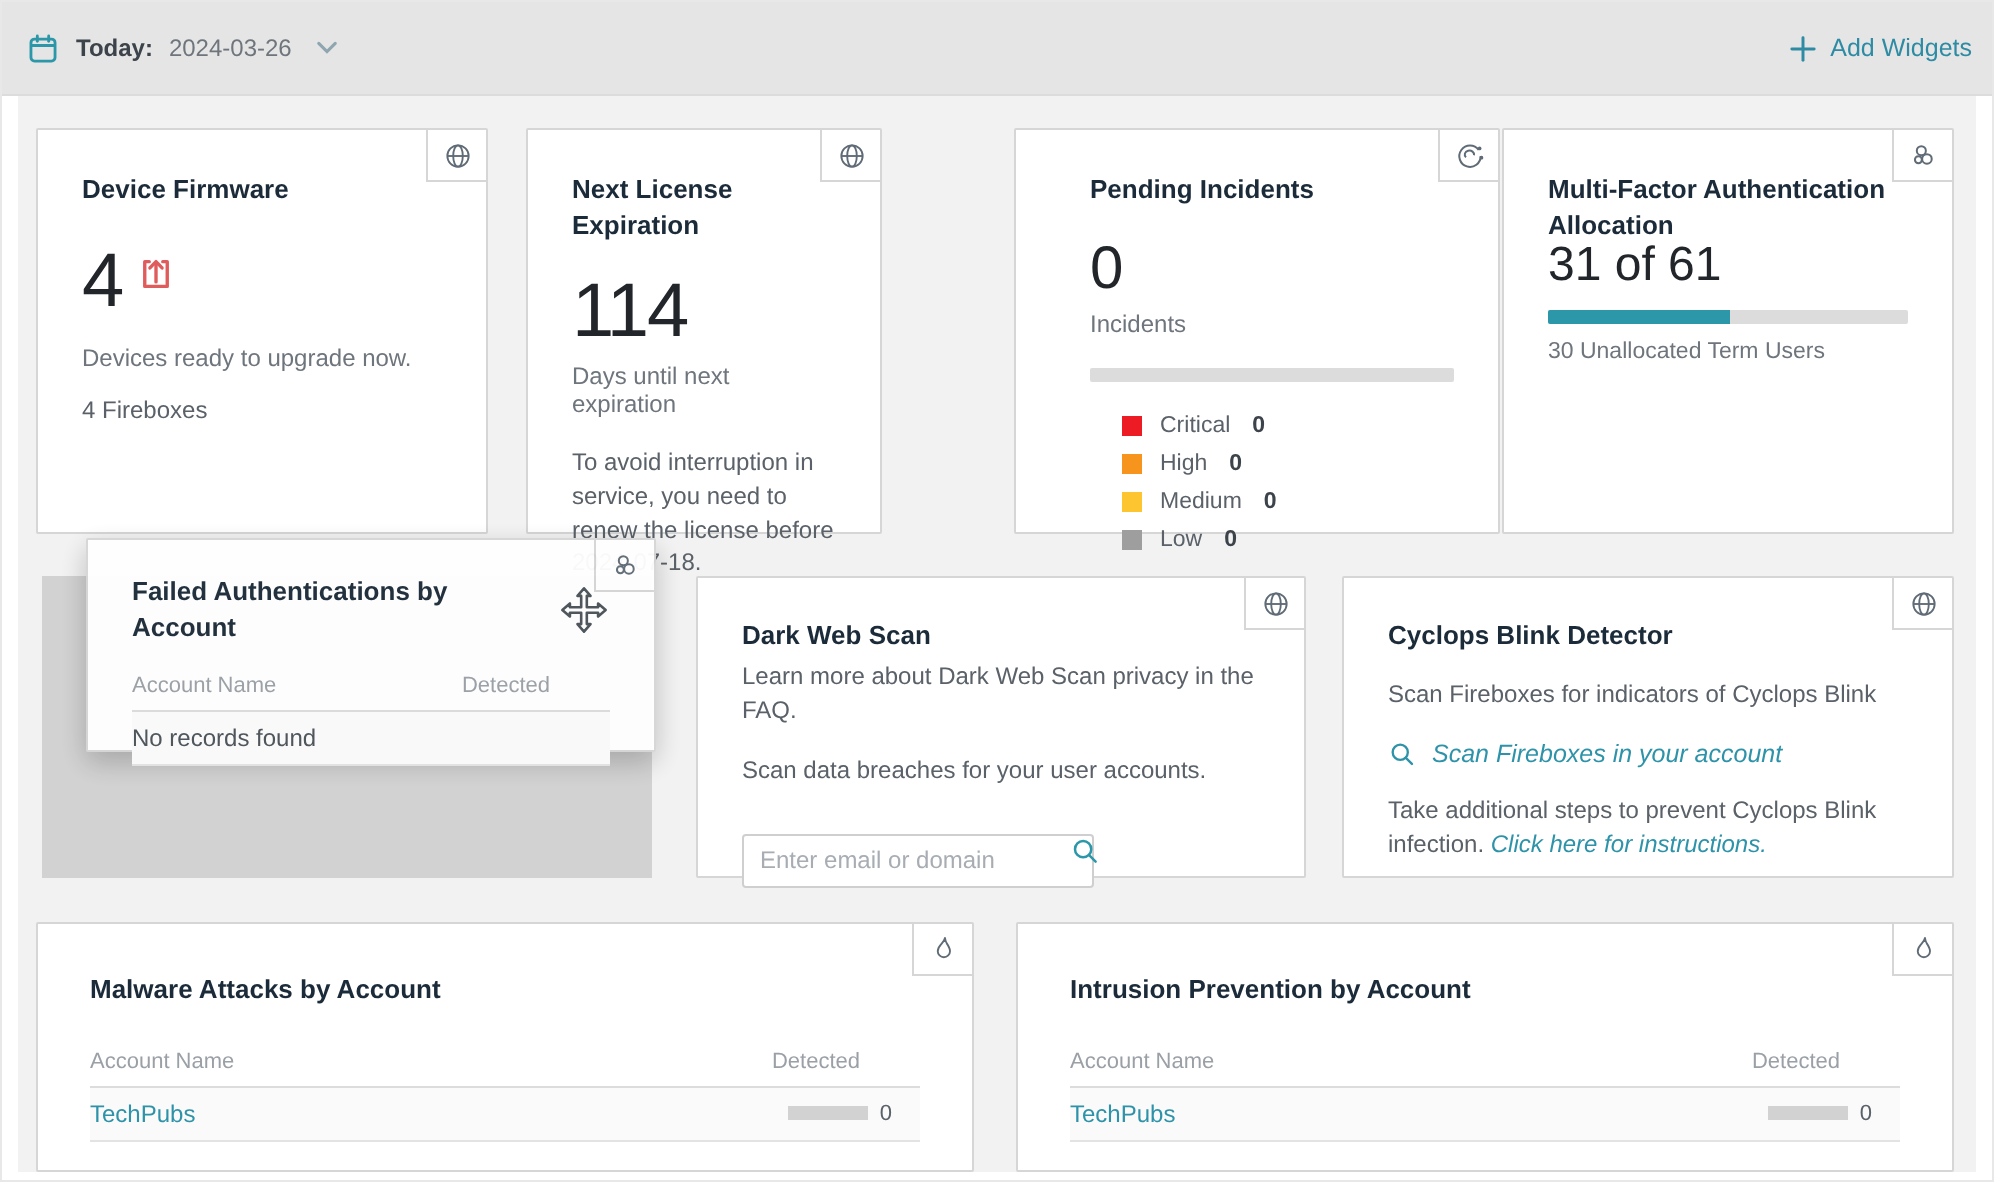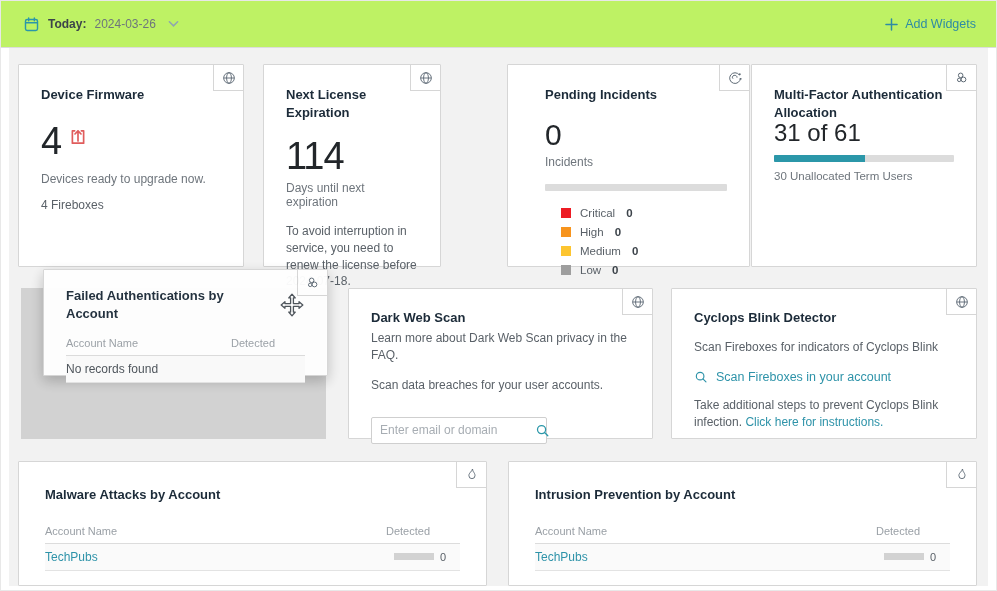--- a/index.html
+++ b/index.html
@@ -1,21 +1,21 @@
 <!DOCTYPE html>
 <html><head>
 <meta charset="utf-8">
 <style>
   * { margin:0; padding:0; box-sizing:border-box; }
   html,body { background:#fff; }
   body { font-family:"Liberation Sans","DejaVu Sans",sans-serif; color:#4a5158; }
   .canvas { position:relative; width:997px; height:591px; background:#fff; overflow:hidden; border:1px solid #e8e8e8; }
 
   
-  .topbar { position:absolute; top:0; left:0; width:997px; height:47px; background:#bef264; border-bottom:1px solid #dcdcdc; display:flex; align-items:center; justify-content:space-between; padding:0 22px; }
+  .topbar { position:absolute; top:0; left:0; width:997px; height:47px; background:#e5e5e5; border-bottom:1px solid #dcdcdc; display:flex; align-items:center; justify-content:space-between; padding:0 12px; }
   .date-picker { display:flex; align-items:center; gap:8px; cursor:pointer; }
   .date-label { font-size:12px; font-weight:700; color:#3c434a; }
   .date-value { font-size:12px; color:#6e757c; }
   .add-widgets { display:flex; align-items:center; gap:7px; color:#2e8ba4; font-size:12.5px; cursor:pointer; }
 
   
   .content-bg { position:absolute; left:8px; right:8px; top:47px; height:538px; background:#f2f2f2; }
 
   .card { position:absolute; background:#fff; border:1px solid #d6d6d6; border-radius:1px; }
   .corner-tab { position:absolute; top:0; right:0; width:30px; height:26px; background:#fff; border-left:1px solid #d6d6d6; border-bottom:1px solid #d6d6d6; display:flex; align-items:center; justify-content:center; }
@@ -44,25 +44,25 @@
   .detect-cell { display:flex; align-items:center; gap:6px; padding-right:14px; }
   .detect-bar { width:40px; height:7px; background:#d2d2d2; }
   .detect-val { font-size:11px; color:#5a6168; }
   .mt-header .col-detected { padding-right:30px; }
 
   
   .placeholder-zone { position:absolute; left:20px; top:287px; width:305px; height:151px; background:#d2d2d2; }
   .dragged { left:42px; top:268px; width:285px; height:107px; box-shadow:0 5px 14px rgba(0,0,0,.22); opacity:.96; z-index:5; }
   .drag-title-row { display:flex; align-items:center; gap:18px; padding:17px 22px 0 22px; }
 
-  .search-box { margin-top:22px; width:176px; height:27px; border:1px solid #cfcfcf; border-radius:2px; display:flex; align-items:center; padding:0 8px; background:#fff; }
+  .search-box { margin-top:22px; width:176px; height:27px; border:1px solid #cfcfcf; border-radius:2px; display:flex; padding:0 8px; background:#fff; }
   .search-box input { border:none; outline:none; flex:1; font-size:12px; color:#4a5158; font-family:inherit; background:transparent; }
   .search-box input::placeholder { color:#a7adb3; }
 
-  .link { color:#2e93a9; cursor:pointer; }
+  .link { color:#2e93a9; cursor:pointer;font-style:italic; }
   .scan-link-row { display:flex; align-items:center; gap:8px; margin-top:14px; font-size:12.5px; }
   .para { font-size:12px; color:#5a6168; line-height:1.45; }
 
   svg { display:block; }
 </style>
 </head>
 <body>
 
 <div class="canvas">
 

